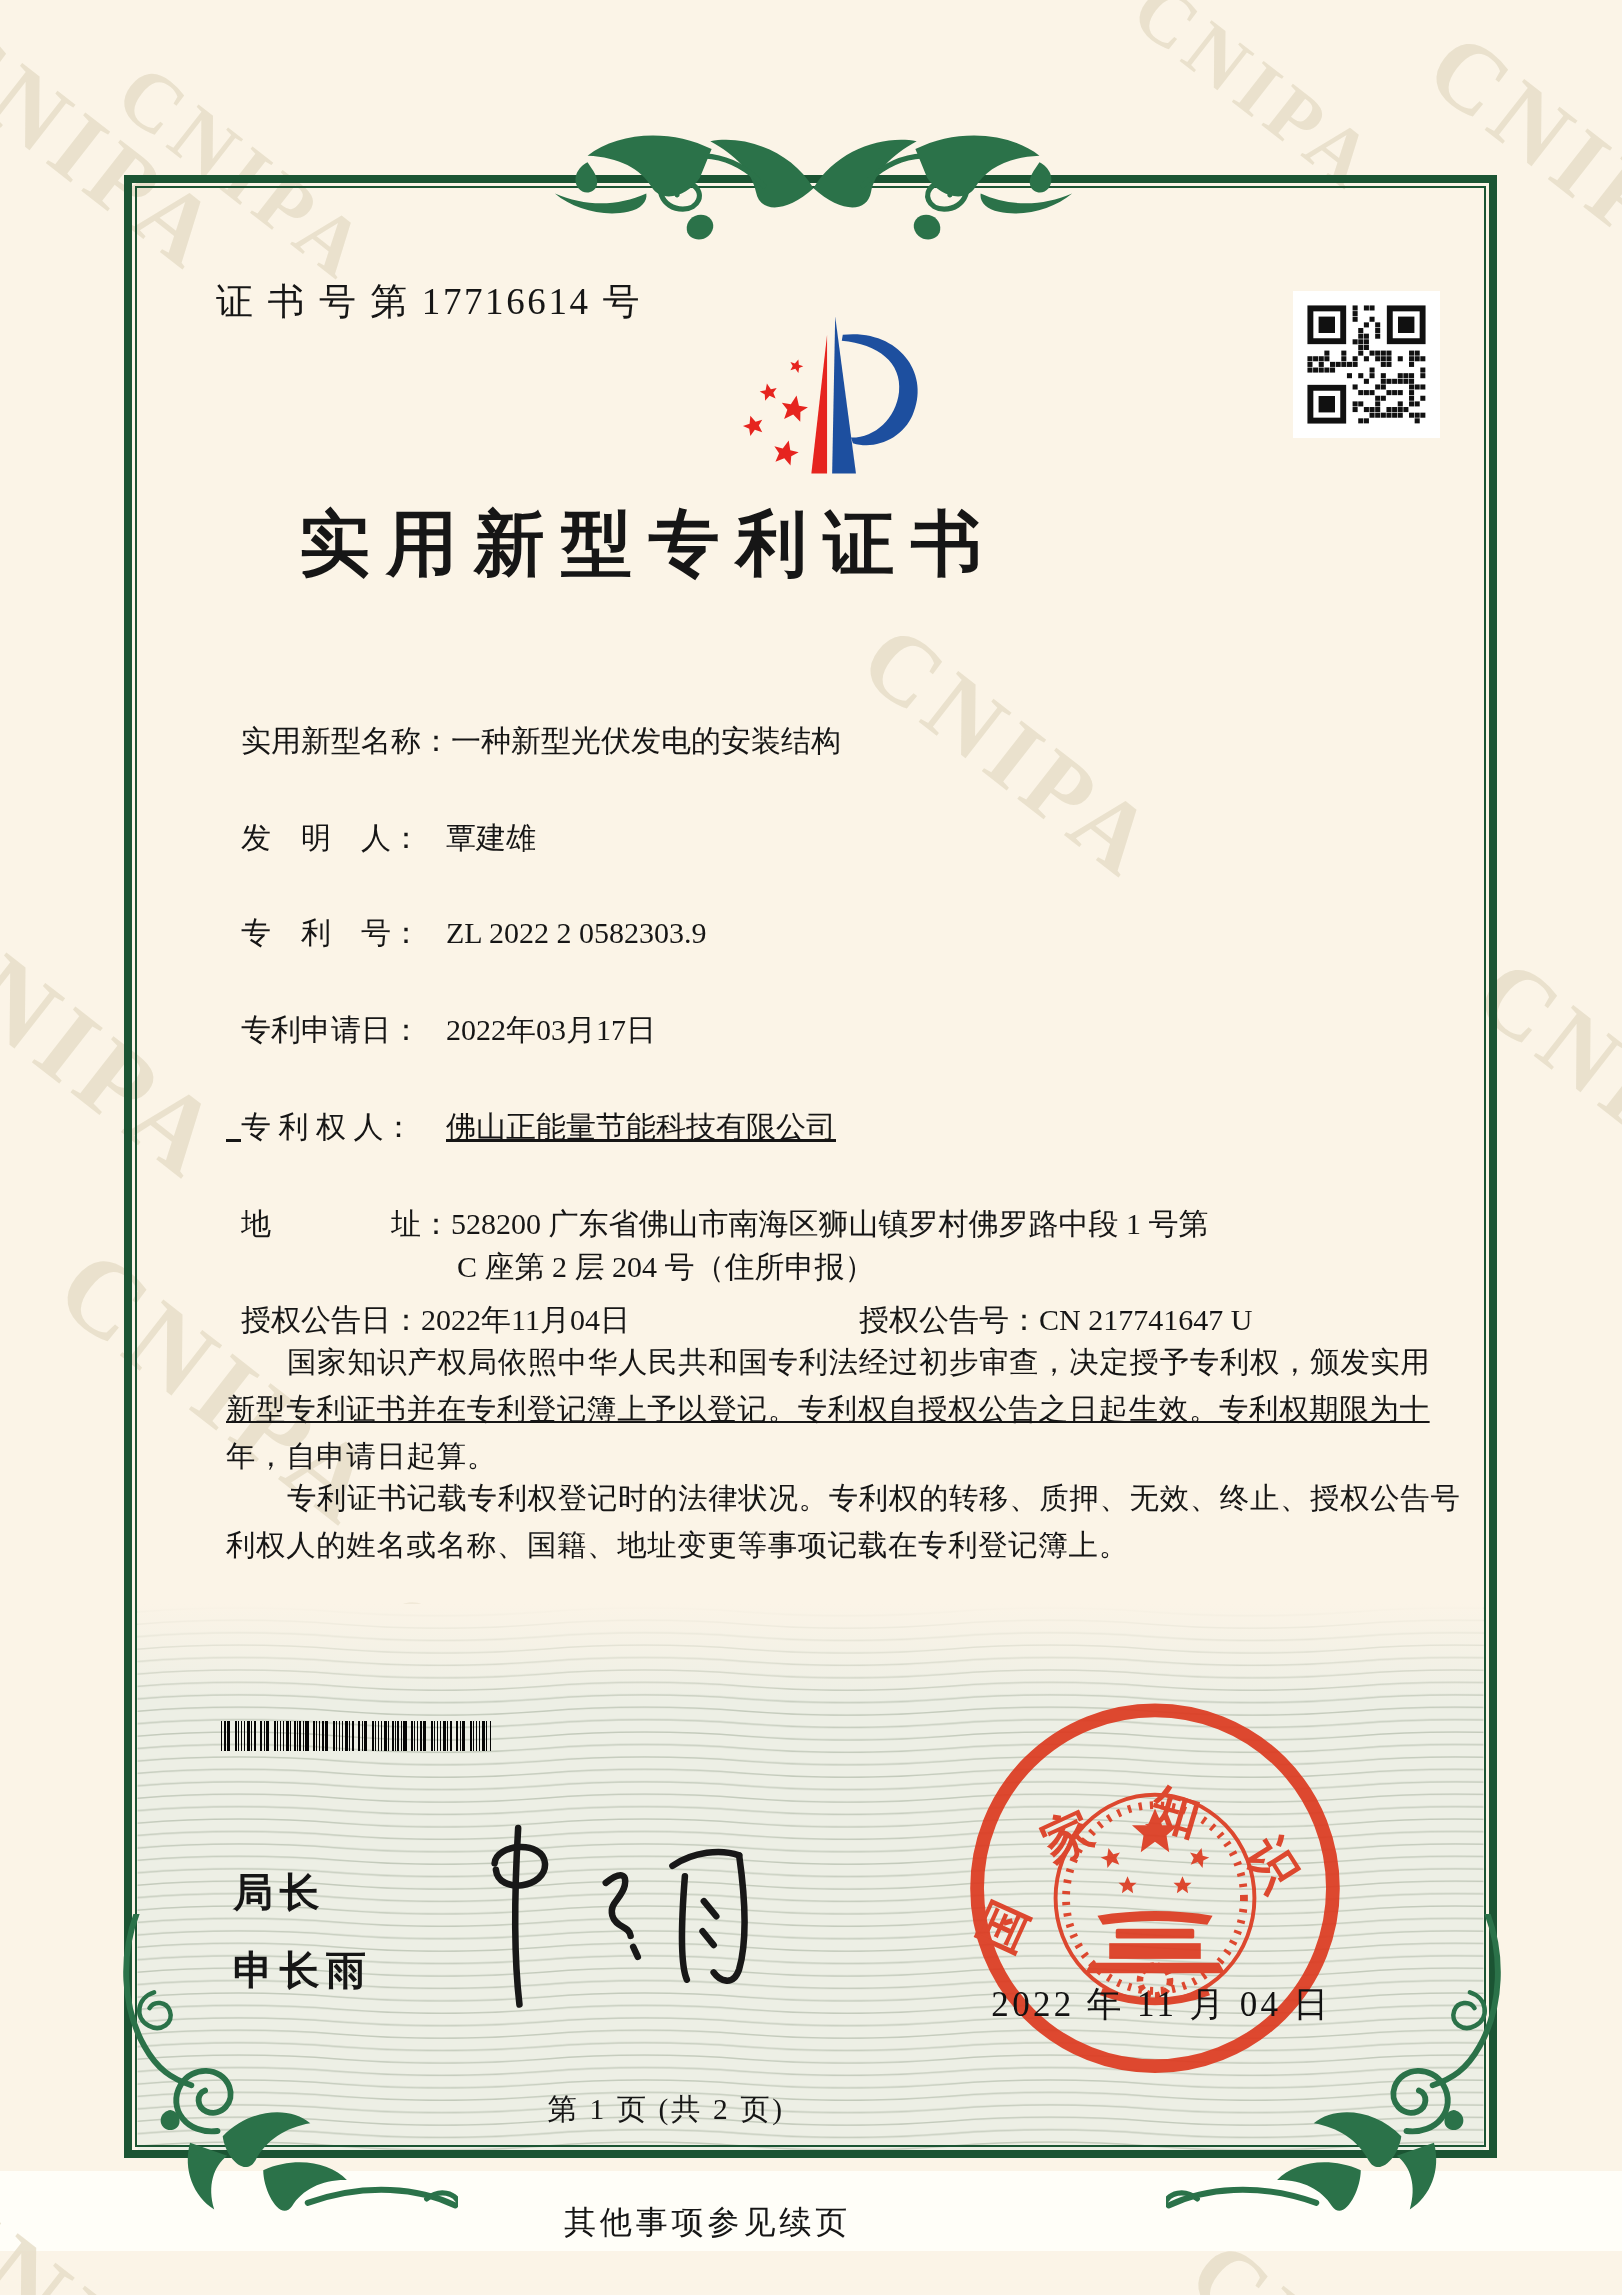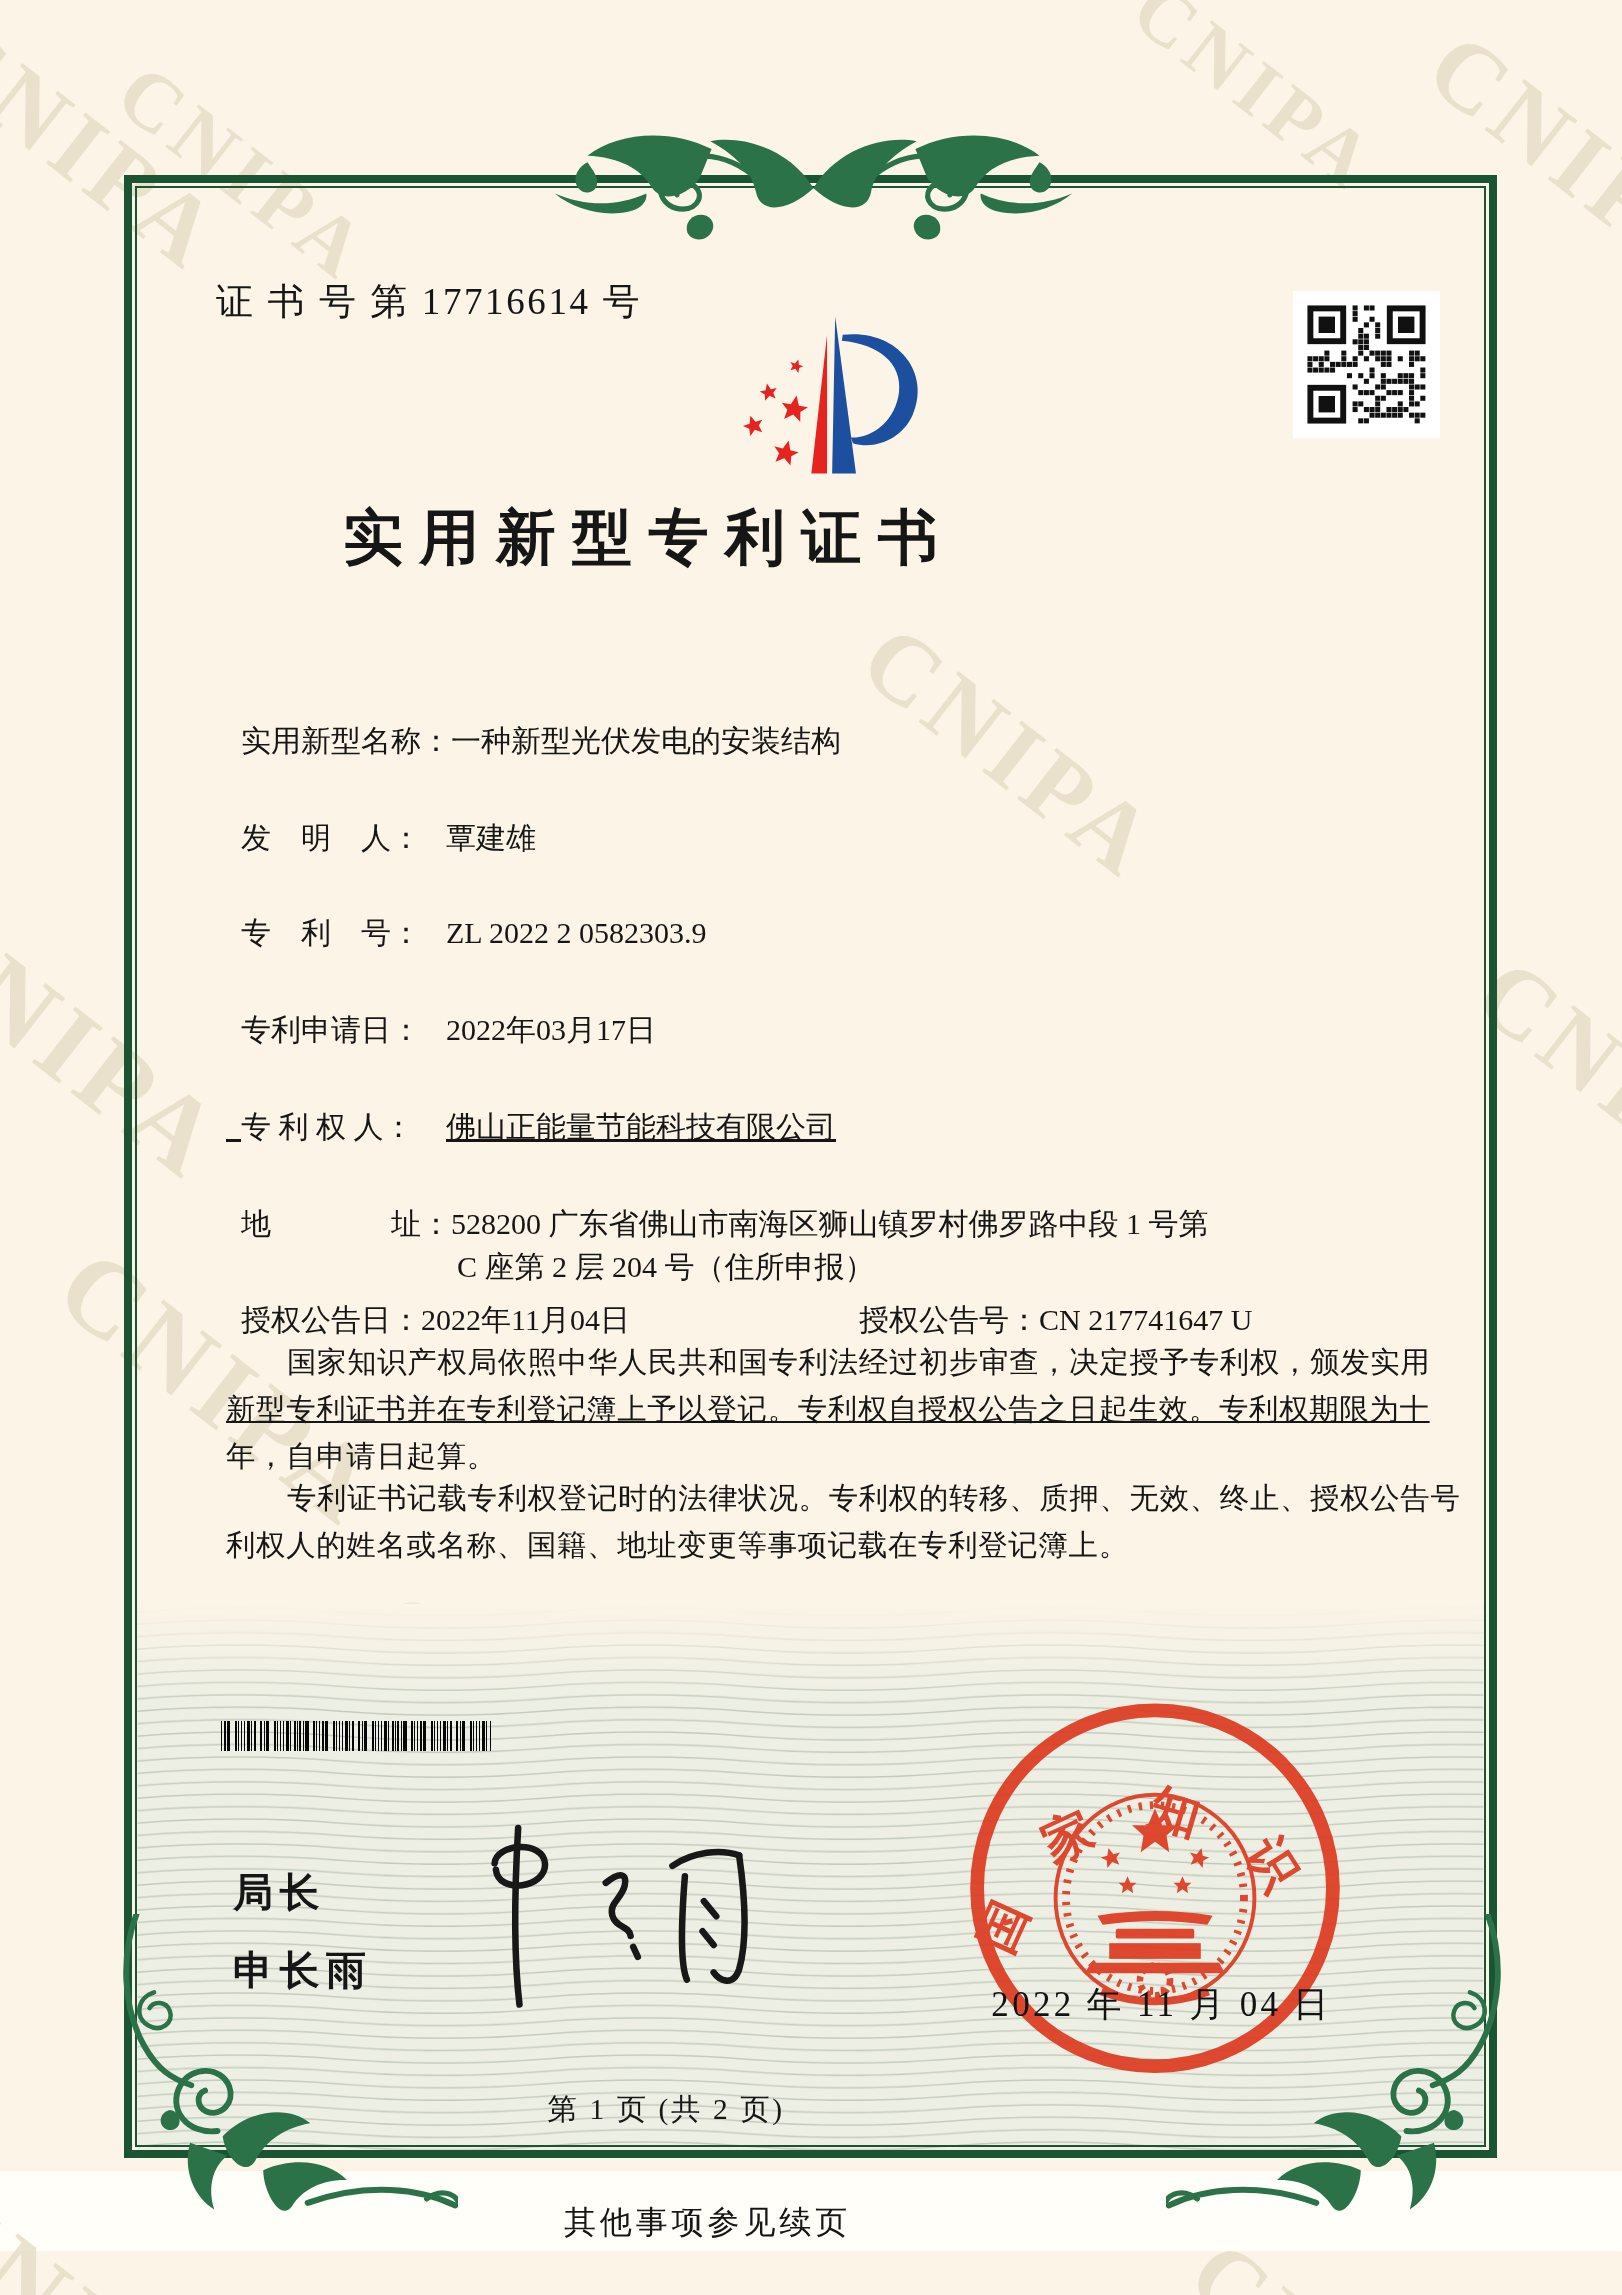--- a/index.html
+++ b/index.html
@@ -23,21 +23,21 @@
   
   .frame{position:absolute;left:124px;top:175px;width:1373px;height:1983px;
     border:8.5px solid #1b5433;box-sizing:border-box;}
   .frame-inner{position:absolute;left:2.6px;top:2.6px;right:2.6px;bottom:2.6px;border:2.6px solid #1b5433;}
   
   .orn{position:absolute;pointer-events:none;}
   
   .cert-no{left:216px;top:281px;font-size:37px;letter-spacing:2.6px;}
   .logo{left:707px;top:257px;width:228px;height:226px;}
   .qr{left:1293px;top:267px;width:147px;height:147px;}
-  .title{left:0;width:1297px;top:504px;text-align:center;font-size:60px;font-weight:bold;letter-spacing:16.4px;}
+  .title{left:0;width:1297px;top:504px;text-align:center;font-size:71px;font-weight:bold;letter-spacing:16.4px;}
   
   .row{position:absolute;left:226px;font-size:30px;white-space:pre;}
   .row .lab{display:inline-block;min-width:205px;}
   .legal{position:absolute;font-size:29.4px;white-space:pre;letter-spacing:0.7px;}
   
   .barcode{position:absolute;left:221px;top:1721px;width:270px;height:30px;
     background-image:repeating-linear-gradient(90deg,
       #050505 0 1.3px, rgba(0,0,0,0) 1.3px 3.3px,
       #050505 3.3px 4.6px, rgba(0,0,0,0) 4.6px 5.9px,
       #050505 5.9px 9.2px, rgba(0,0,0,0) 9.2px 10.5px,

